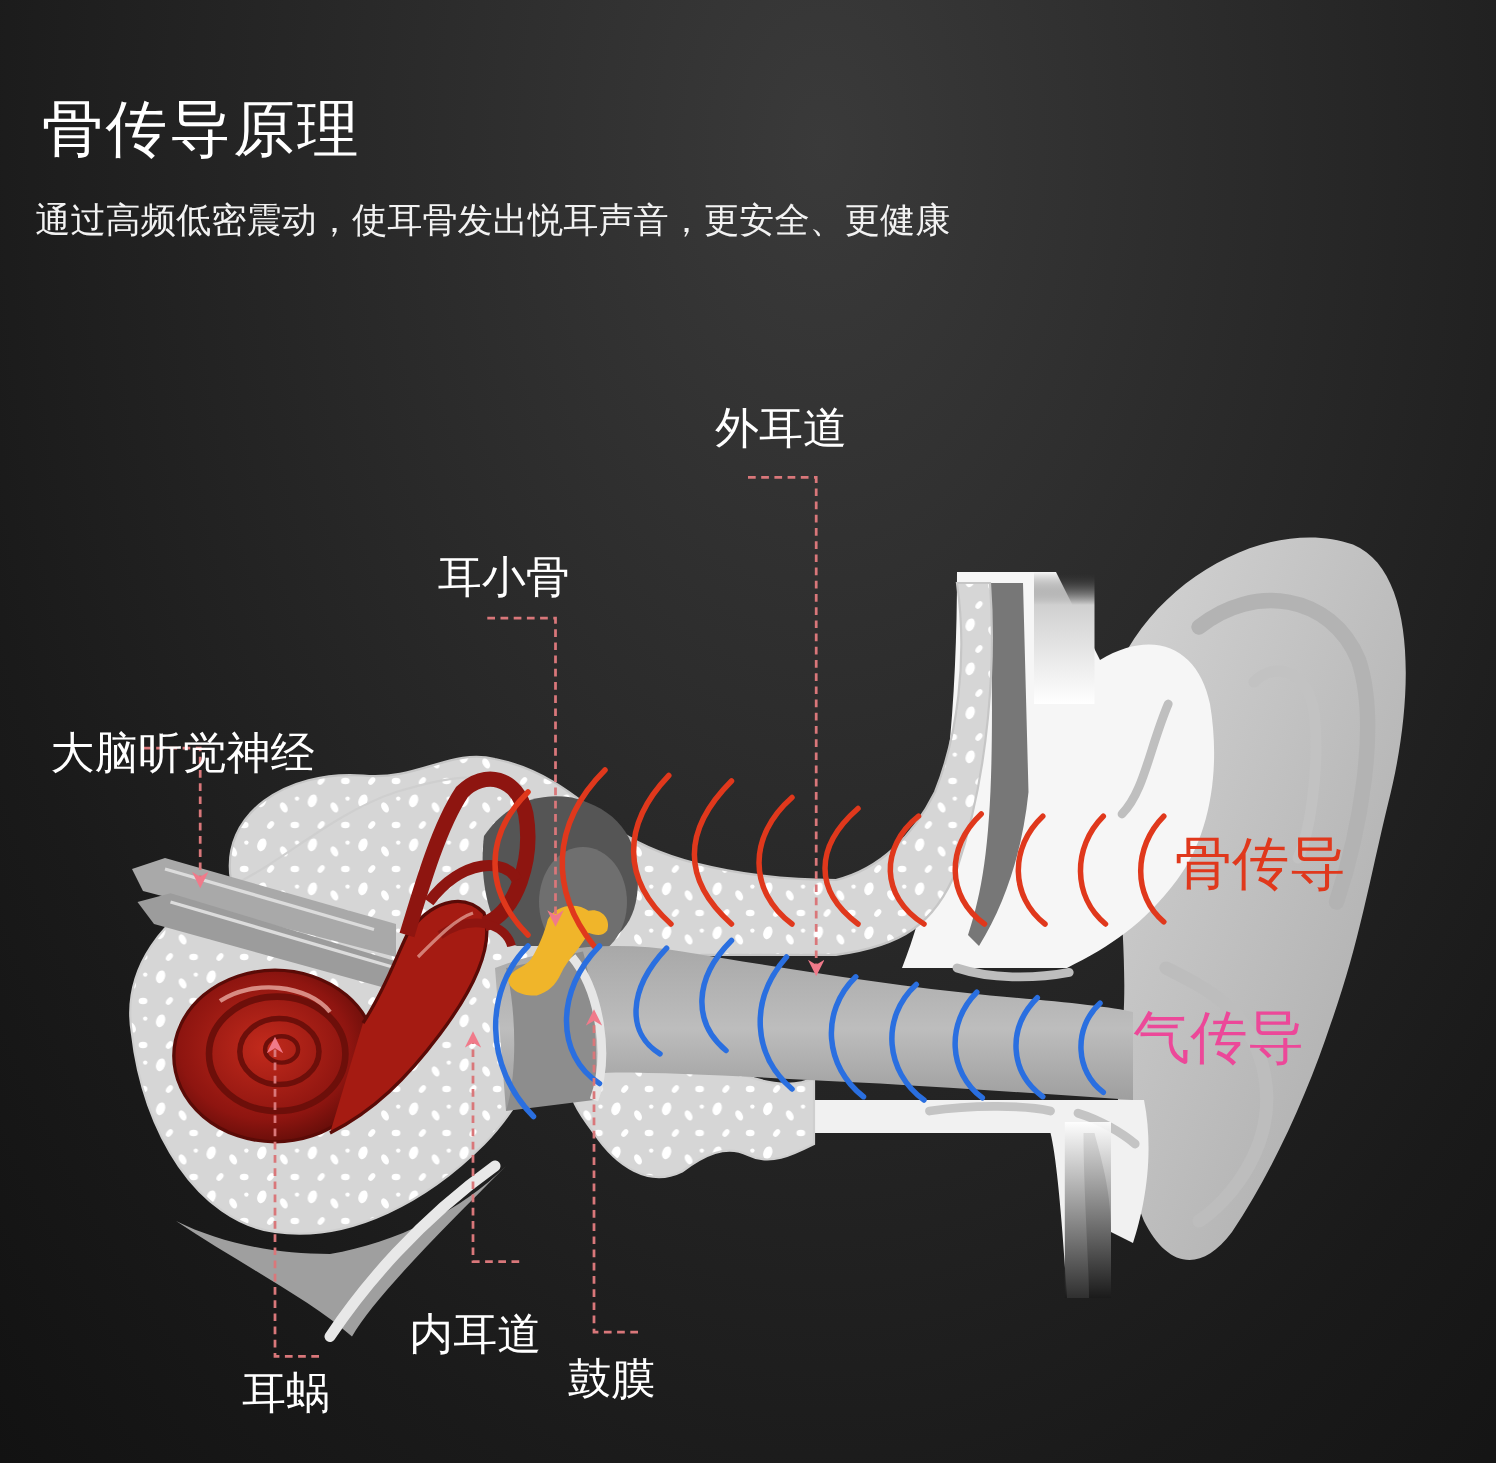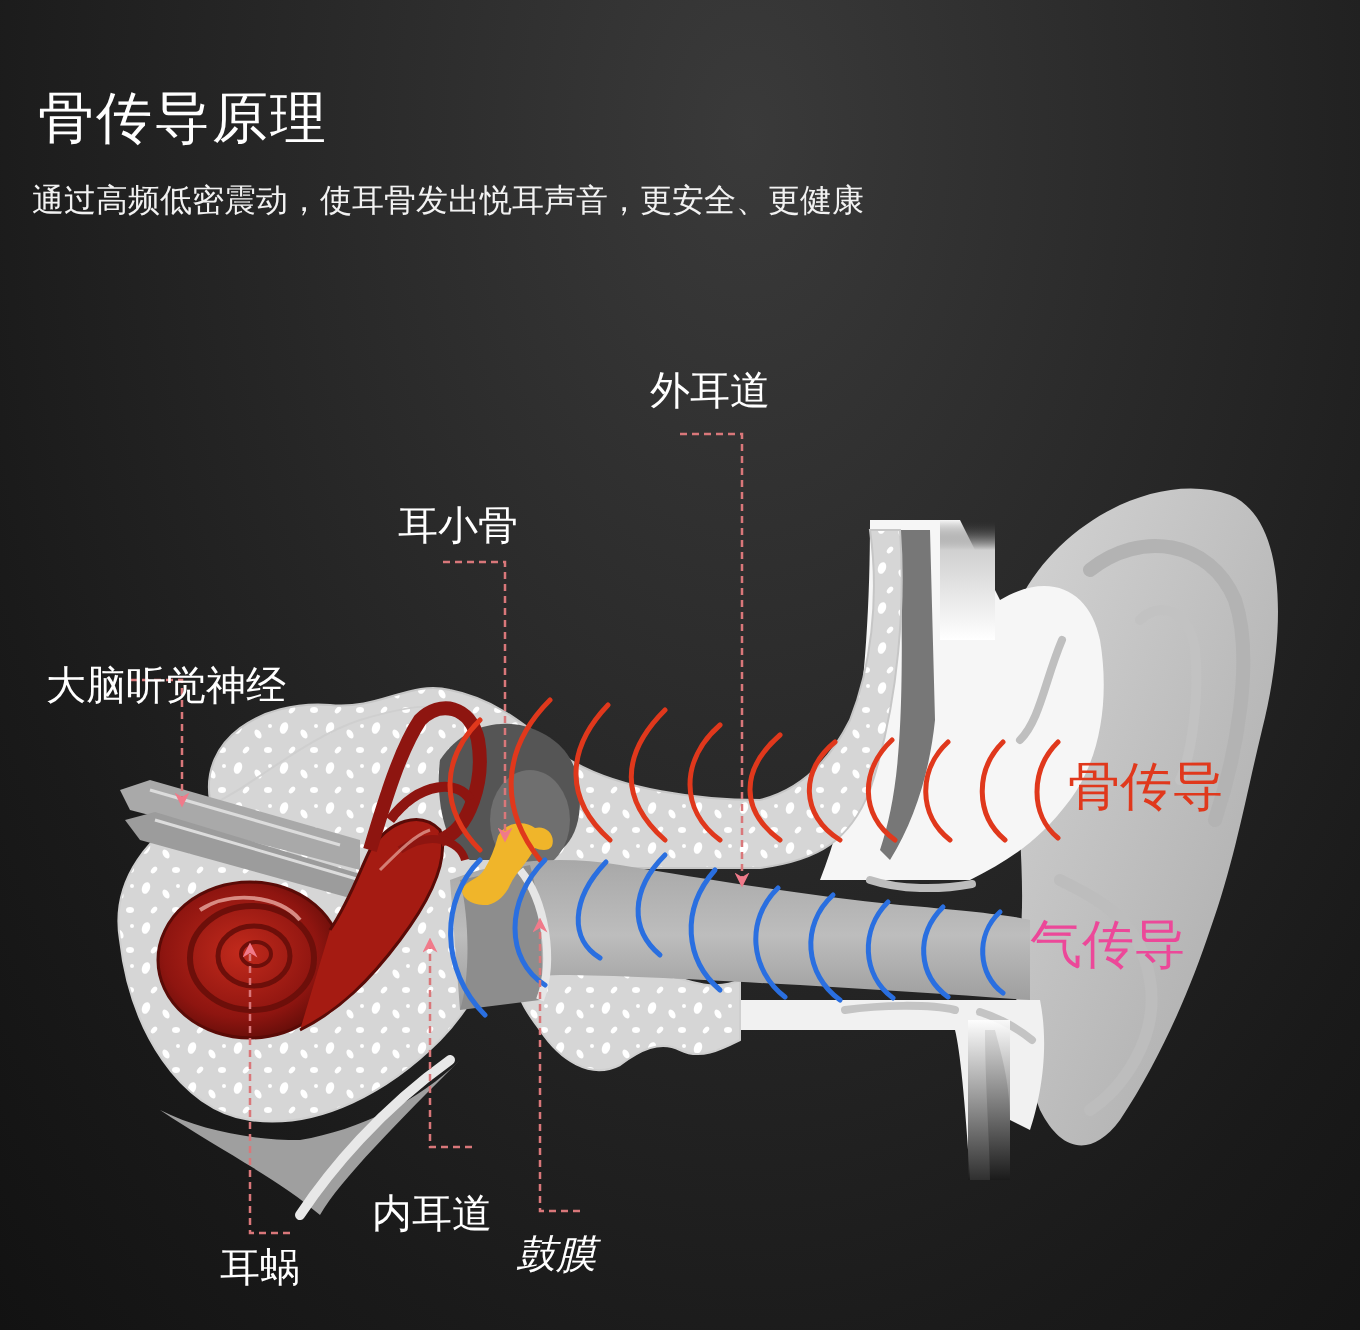--- a/index.html
+++ b/index.html
@@ -168,18 +168,18 @@
       <path d="M580,1211 L540,1211 L540,925" marker-end="url(#arrowHead)"></path>
     </g>
   </svg>
 
   
   <div class="label" style="left:650px; top:370px;">外耳道</div>
   <div class="label" style="left:398px; top:505px;">耳小骨</div>
   <div class="label" style="left:46px; top:625px;margin-top:40px;">大脑听觉神经</div>
   <div class="label" style="left:372px; top:1193px;">内耳道</div>
   <div class="label" style="left:220px; top:1247px;">耳蜗</div>
-  <div class="label" style="left:516px; top:1234px;font-style:italic;">鼓膜</div>
+  <div class="label" style="left:516px; top:1234px;">鼓膜</div>
 
   
   <div class="wave-label" style="left:1068px; top:760px; color:#e0381c;">骨传导</div>
   <div class="wave-label" style="left:1030px; top:882px; color:#ec4899;margin-top:36px;">气传导</div>
 </div>
 
 </body></html>

